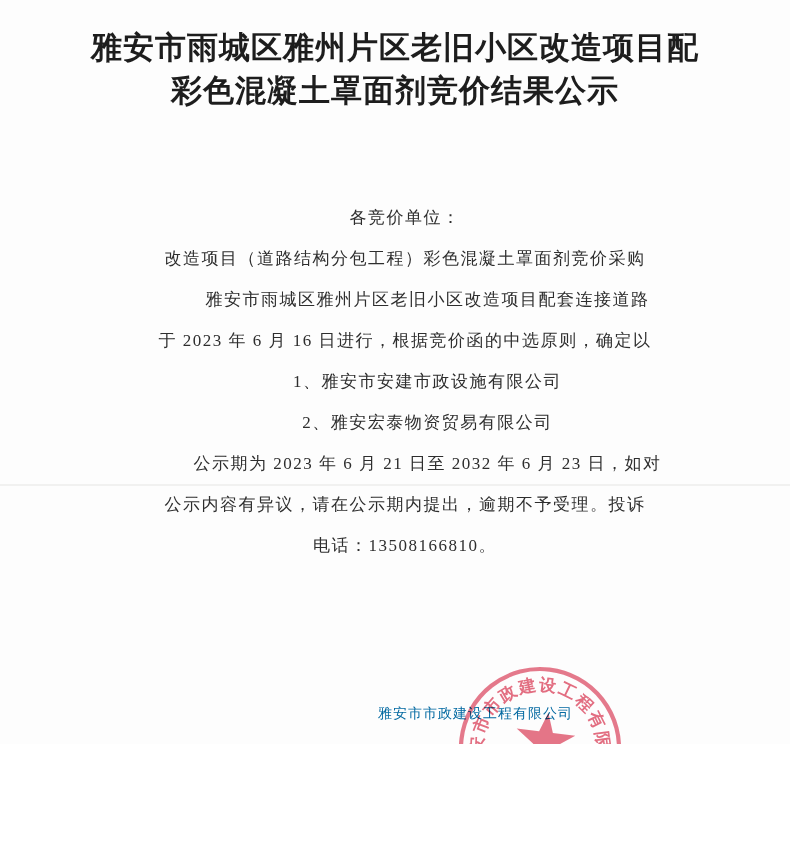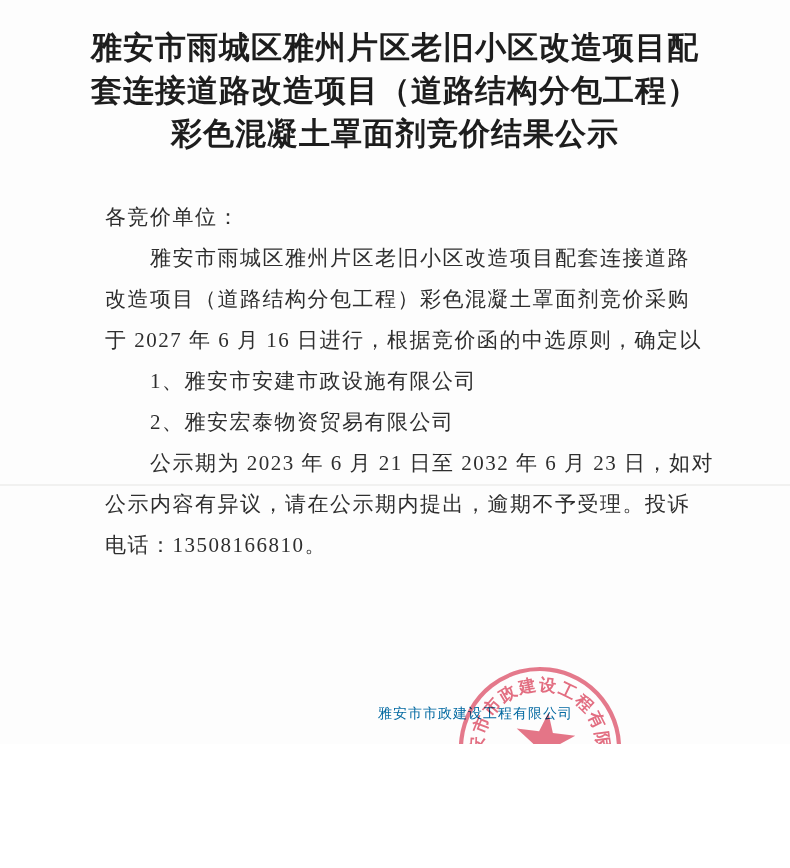--- a/index.html
+++ b/index.html
@@ -32,24 +32,25 @@
     color: #1d1d1d;
   }
   .doc-body {
     position: absolute;
     top: 197px; left: 105px;
     width: 600px;
   }
   .line {
     height: 41px;
     line-height: 41px;
-    font-size: 21px;
+    font-size: 17px;
     letter-spacing: 1.5px;
     white-space: pre;
     color: #2e2e2e;
+    text-align: center;
   }
   .indent { padding-left: 45px; }
   .signature {
     position: absolute;
     top: 701px; left: 378px;
   }
   .sig-company {
     font-size: 14px;
     letter-spacing: 1px;
     line-height: 25px;
@@ -103,29 +104,28 @@
 </style>
 </head>
 <body>
 
 <div class="page">
 
   <div class="scan-line"></div>
 
   <h1 class="doc-title">
     <div>雅安市雨城区雅州片区老旧小区改造项目配</div>
-    <div>套连接道路改造项目（道路结构分包工程）</div>
     <div>彩色混凝土罩面剂竞价结果公示</div>
   </h1>
 
   <div class="doc-body">
     <div class="line">各竞价单位：</div>
+    <div class="line">改造项目（道路结构分包工程）彩色混凝土罩面剂竞价采购</div>
     <div class="line indent">雅安市雨城区雅州片区老旧小区改造项目配套连接道路</div>
-    <div class="line">改造项目（道路结构分包工程）彩色混凝土罩面剂竞价采购</div>
-    <div class="line">于 2027 年 6 月 16 日进行，根据竞价函的中选原则，确定以</div>
+    <div class="line">于 2023 年 6 月 16 日进行，根据竞价函的中选原则，确定以</div>
     <div class="line indent">1、雅安市安建市政设施有限公司</div>
     <div class="line indent">2、雅安宏泰物资贸易有限公司</div>
     <div class="line indent">公示期为 2023 年 6 月 21 日至 2032 年 6 月 23 日，如对</div>
     <div class="line">公示内容有异议，请在公示期内提出，逾期不予受理。投诉</div>
     <div class="line">电话：13508166810。</div>
   </div>
 
   <div class="signature">
     <div class="sig-company">雅安市市政建设工程有限公司</div>
     <div class="sig-date">2023 年 6 月 21 日</div>

